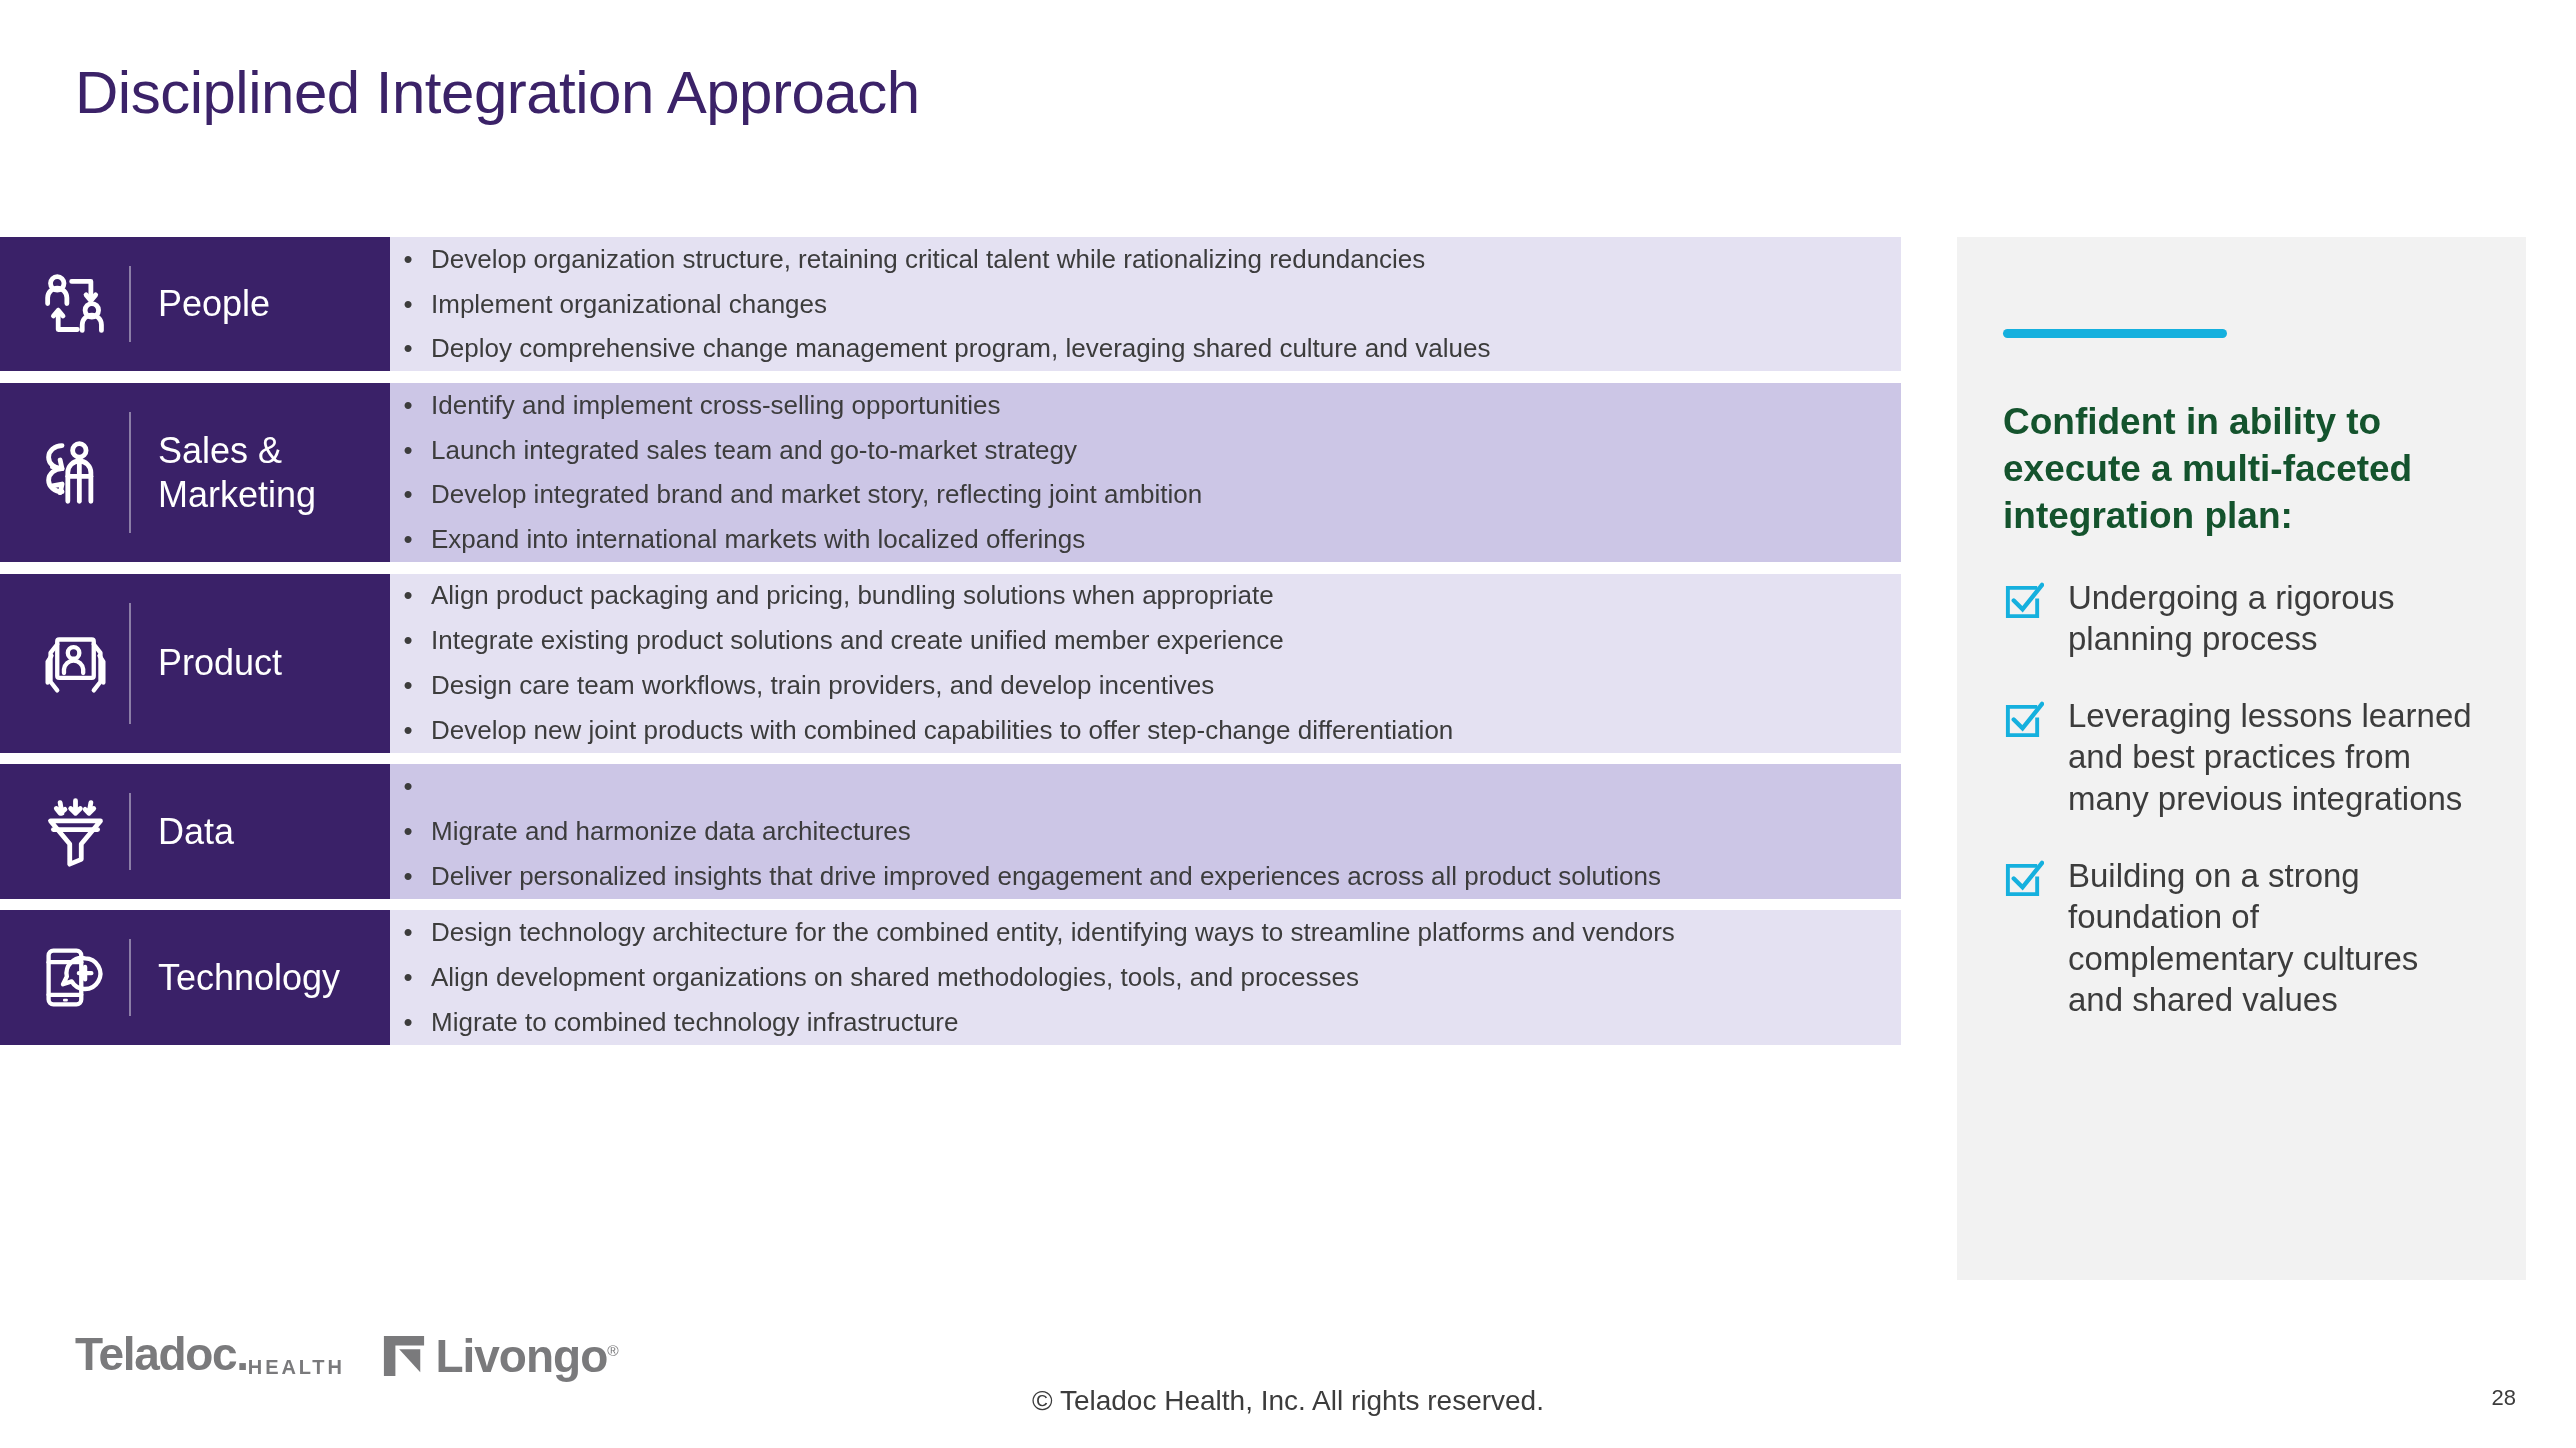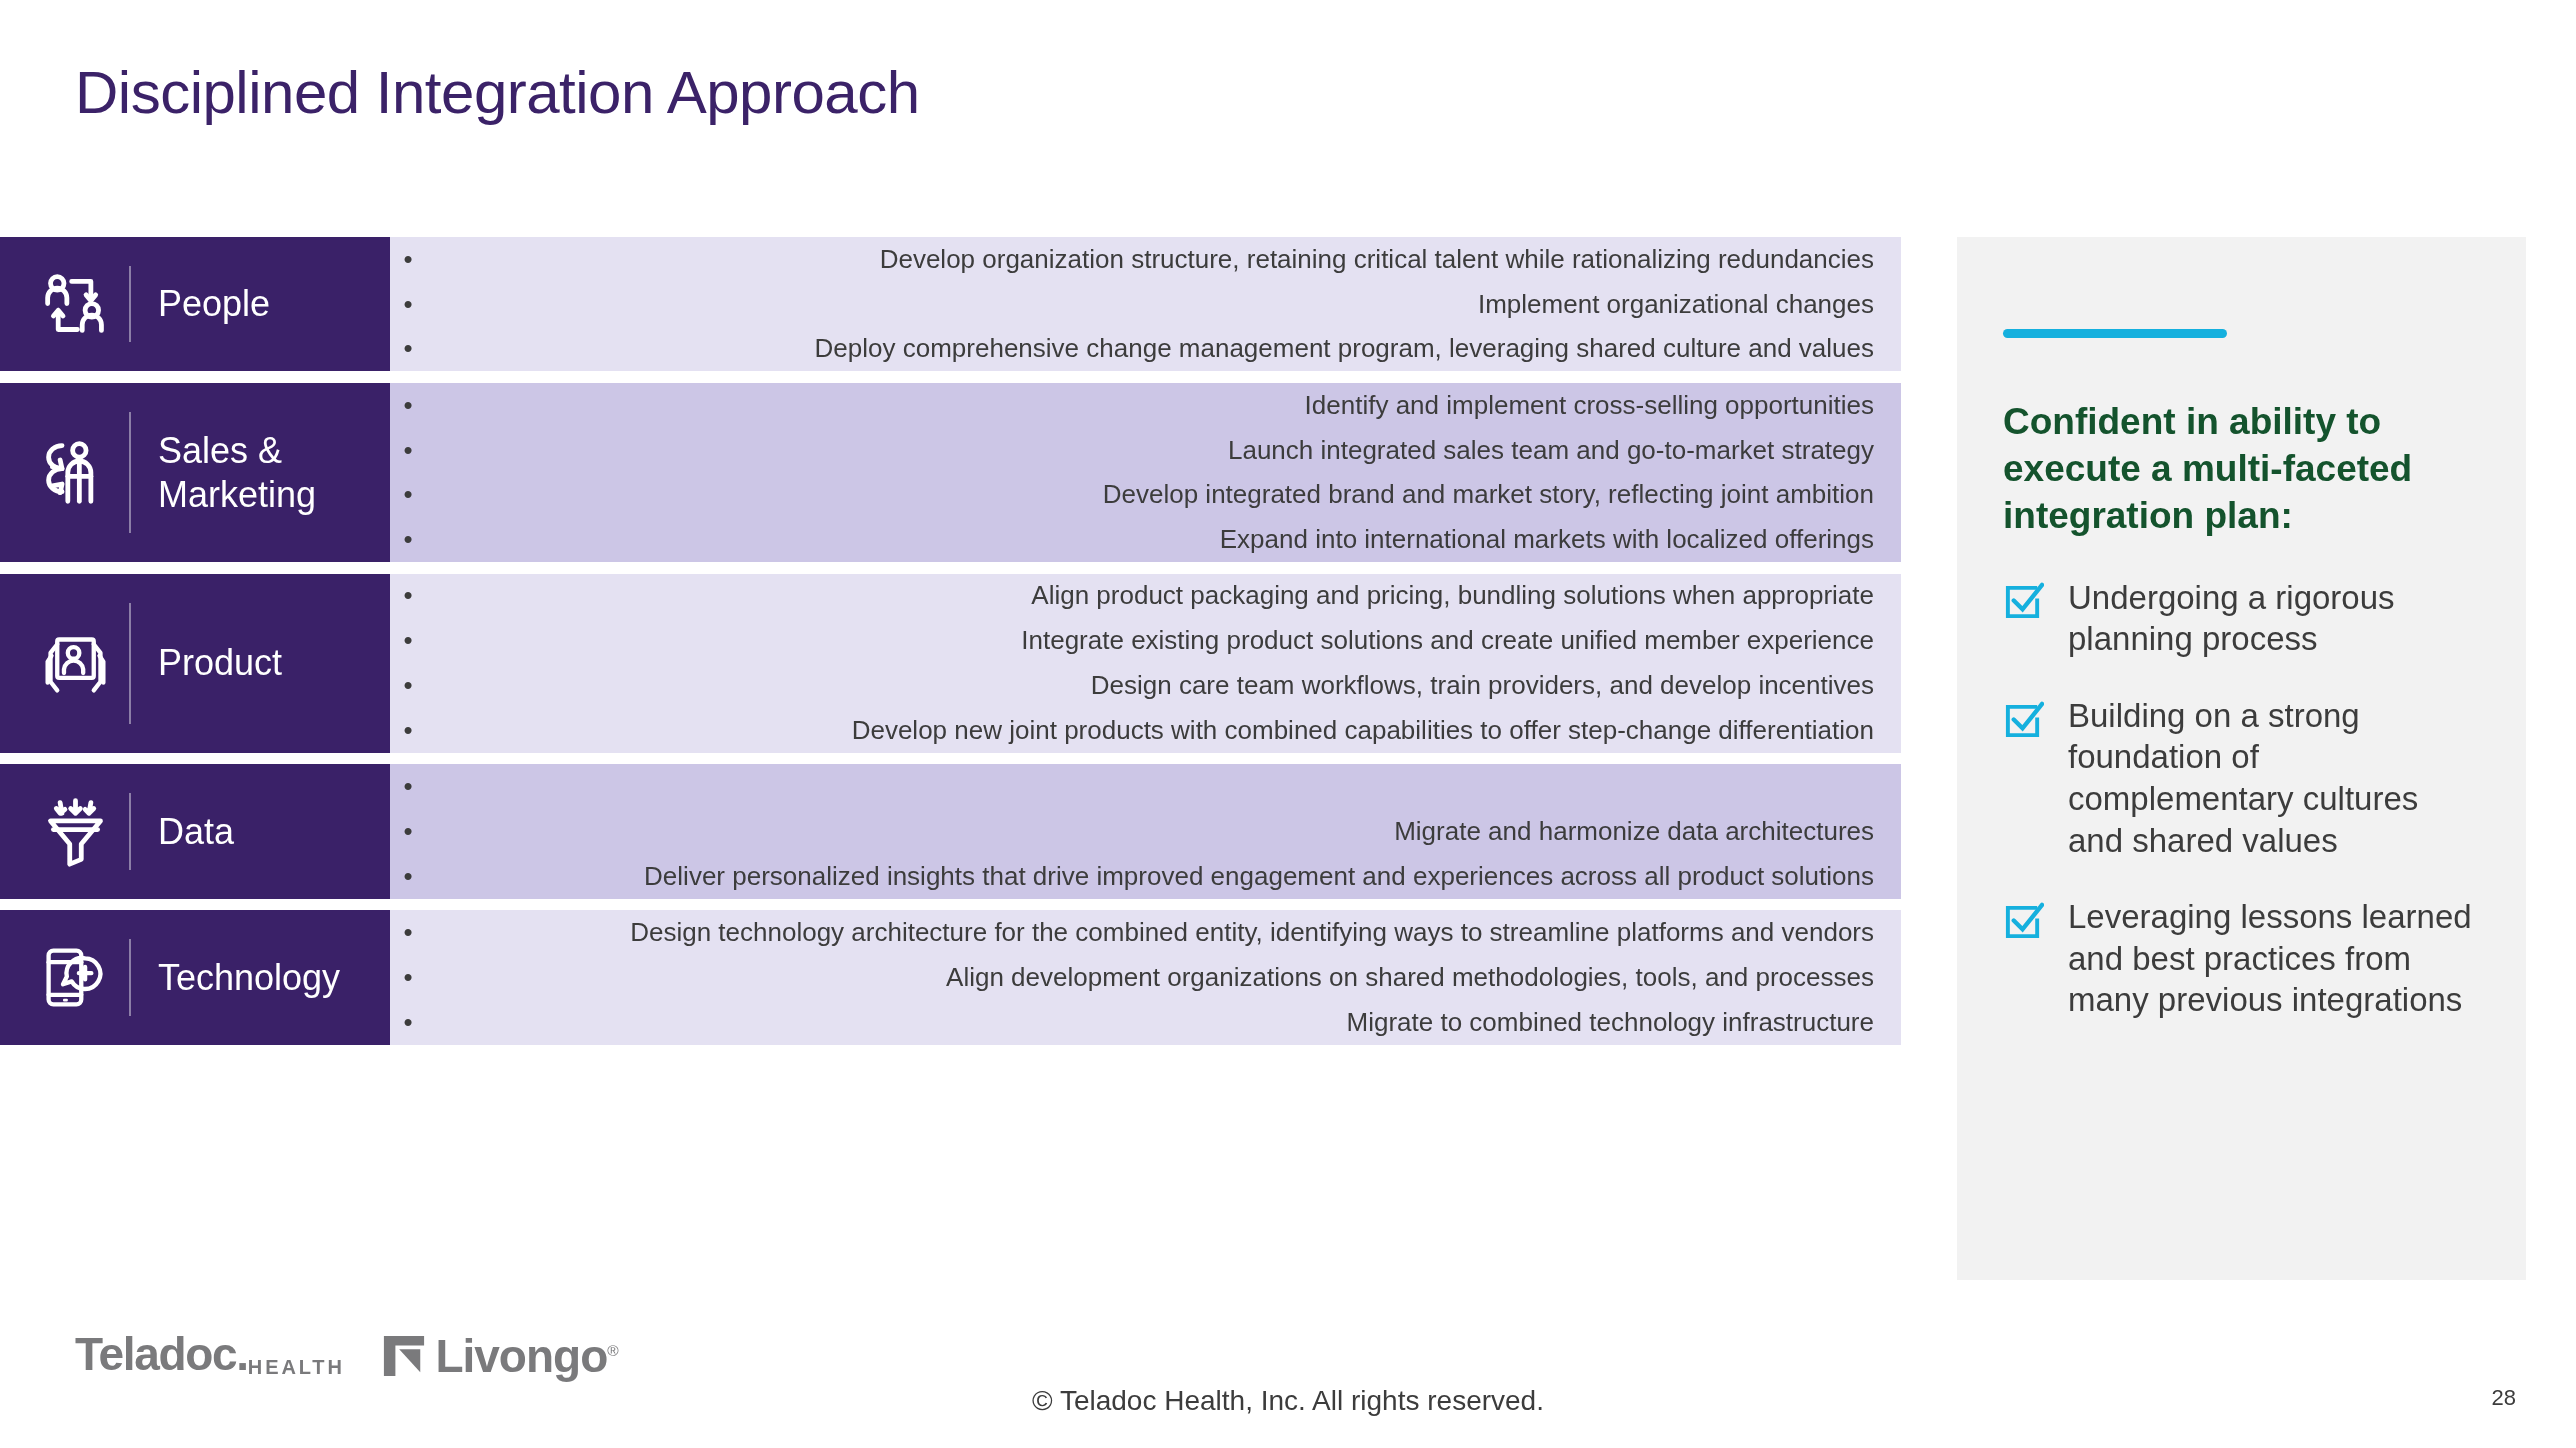--- a/index.html
+++ b/index.html
@@ -98,21 +98,20 @@
     width: 41px;
     text-align: left;
     padding-left: 13.5px;
     box-sizing: border-box;
     color: #3C3C3C;
     font-size: 26px;
     line-height: 1.2;
   }
   .bullet-text {
     flex: 1 1 auto;
-    text-align: right;
   }
 
   
   .sidebar {
     position: absolute;
     left: 1957px;
     top: 237px;
     width: 569px;
     height: 1043px;
     background: #F2F2F2;
@@ -406,31 +405,31 @@
     <div class="check-text">Undergoing a rigorous planning process</div>
   </div>
 
   <div class="check-item">
     <div class="check-icon">
       <svg width="41" height="41" viewBox="0 0 42 42" fill="none" stroke="#15B0DE" stroke-width="4" stroke-linecap="square" stroke-linejoin="miter">
         <path d="M35 19 v16 H5 V6 h28"></path>
         <path d="M11 19 l9 9 L40 3" stroke-width="4.5" stroke-linecap="round"></path>
       </svg>
     </div>
-    <div class="check-text">Building on a strong foundation of complementary cultures and shared values</div>
+    <div class="check-text">Leveraging lessons learned and best practices from many previous integrations</div>
   </div>
 
   <div class="check-item">
     <div class="check-icon">
       <svg width="41" height="41" viewBox="0 0 42 42" fill="none" stroke="#15B0DE" stroke-width="4" stroke-linecap="square" stroke-linejoin="miter">
         <path d="M35 19 v16 H5 V6 h28"></path>
         <path d="M11 19 l9 9 L40 3" stroke-width="4.5" stroke-linecap="round"></path>
       </svg>
     </div>
-    <div class="check-text">Leveraging lessons learned and best practices from many previous integrations</div>
+    <div class="check-text">Building on a strong foundation of complementary cultures and shared values</div>
   </div>
 </div>
 
 <div class="footer-logos">
   <div class="logo-teladoc">
     <div class="logo-teladoc-main">Teladoc.</div>
     <div class="logo-teladoc-sub">HEALTH</div>
   </div>
   <div class="logo-livongo">
     <span class="logo-livongo-mark">

